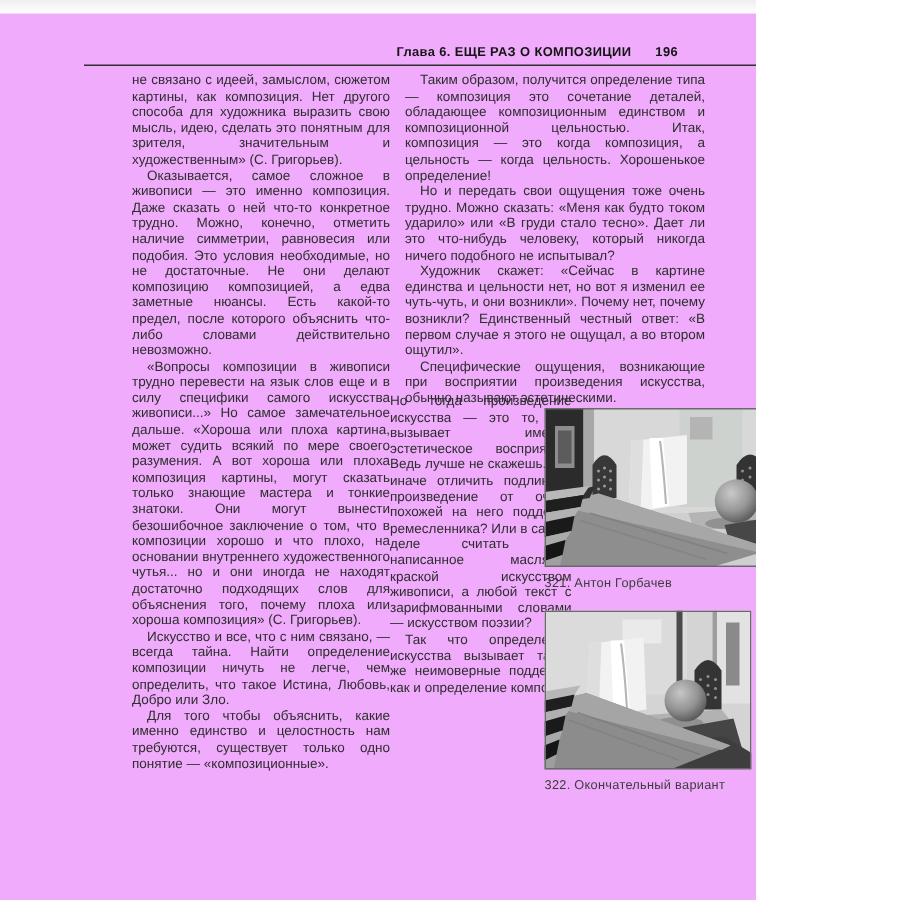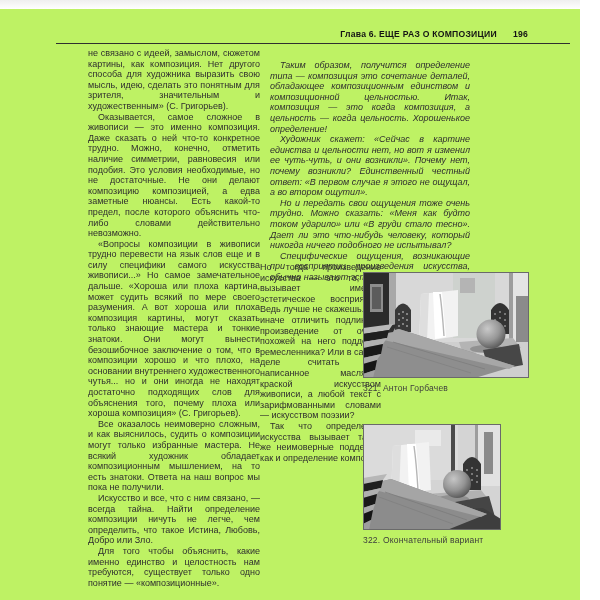--- a/index.html
+++ b/index.html
@@ -1,63 +1,62 @@
 <!DOCTYPE html>
 <html lang="ru"><head>
 <meta charset="utf-8">
 <style>
   html,body{margin:0;padding:0;background:#ffffff;}
   .page{
-    position:relative;width:580px;height:600px;background:#bef264;overflow:hidden;
+    position:relative;width:504px;height:600px;background:#f0abfc;overflow:hidden;
     font-family:"Liberation Sans","DejaVu Sans",sans-serif;color:#2e2e2e;
   }
   .scan-edge{position:absolute;top:0;left:0;right:0;height:9px;
     background:linear-gradient(#efefef,#ffffff);}
   .hdr{
     position:absolute;top:29px;right:52px;display:flex;align-items:baseline;gap:16px;
     font-size:8.6px;font-weight:bold;letter-spacing:.25px;color:#141414;white-space:nowrap;
   }
   .rule{position:absolute;left:56px;top:43px;width:514px;height:1.4px;background:#2f2f2f;}
   .col{position:absolute;text-align:justify;font-size:9px;line-height:10.6px;margin-left:32px;}
   .col p{margin:0;text-indent:10px;}
   .col p.noindent{text-indent:0;}
   .col-left{left:56px;top:48px;width:172px;}
-  .col-mid-top{left:238px;top:60px;width:200px;font-style:italic;}
+  .col-mid-top{left:238px;top:48px;width:200px;}
   .col-mid-wrap{left:228px;top:262px;width:121px;}
   figure{position:absolute;margin:0;}
   .fig-321{left:363px;top:272px;}
-  .fig-322{left:363px;top:424px;}
+  .fig-322{left:363px;top:407px;}
   figure svg{display:block;}
   figcaption{margin-top:5px;font-size:8.5px;letter-spacing:.2px;color:#3d3d3d;white-space:nowrap;}
 </style>
 </head>
 <body>
 
 <div class="page">
   <div class="scan-edge"></div>
 
   <header class="hdr">
     <span>Глава 6. ЕЩЕ РАЗ О КОМПОЗИЦИИ</span>
     <span>196</span>
   </header>
   <div class="rule"></div>
 
   <section class="col col-left">
     <p class="noindent">не связано с идеей, замыслом, сюжетом картины, как композиция. Нет другого способа для художника выразить свою мысль, идею, сделать это понятным для зрителя, значительным и художественным» (С. Григорьев).</p>
     <p>Оказывается, самое сложное в живописи — это именно композиция. Даже сказать о ней что-то конкретное трудно. Можно, конечно, отметить наличие симметрии, равновесия или подобия. Это условия необходимые, но не достаточные. Не они делают композицию композицией, а едва заметные нюансы. Есть какой-то предел, после которого объяснить что-либо словами действительно невозможно.</p>
     <p>«Вопросы композиции в живописи трудно перевести на язык слов еще и в силу специфики самого искусства живописи...» Но самое замечательное дальше. «Хороша или плоха картина, может судить всякий по мере своего разумения. А вот хороша или плоха композиция картины, могут сказать только знающие мастера и тонкие знатоки. Они могут вынести безошибочное заключение о том, что в композиции хорошо и что плохо, на основании внутреннего художественного чутья... но и они иногда не находят достаточно подходящих слов для объяснения того, почему плоха или хороша композиция» (С. Григорьев).</p>
-    <p>Все оказалось неимоверно сложным, и как выяснилось, судить о композиции могут только избранные мастера. Не всякий художник обладает композиционным мышлением, на то есть знатоки. Ответа на наш вопрос мы пока не получили.</p>
     <p>Искусство и все, что с ним связано, — всегда тайна. Найти определение композиции ничуть не легче, чем определить, что такое Истина, Любовь, Добро или Зло.</p>
     <p>Для того чтобы объяснить, какие именно единство и целостность нам требуются, существует только одно понятие — «композиционные».</p>
   </section>
 
   <section class="col col-mid-top">
     <p>Таким образом, получится определение типа — композиция это сочетание деталей, обладающее композиционным единством и композиционной цельностью. Итак, композиция — это когда композиция, а цельность — когда цельность. Хорошенькое определение!</p>
+    <p>Но и передать свои ощущения тоже очень трудно. Можно сказать: «Меня как будто током ударило» или «В груди стало тесно». Дает ли это что-нибудь человеку, который никогда ничего подобного не испытывал?</p>
     <p>Художник скажет: «Сейчас в картине единства и цельности нет, но вот я изменил ее чуть-чуть, и они возникли». Почему нет, почему возникли? Единственный честный ответ: «В первом случае я этого не ощущал, а во втором ощутил».</p>
-    <p>Но и передать свои ощущения тоже очень трудно. Можно сказать: «Меня как будто током ударило» или «В груди стало тесно». Дает ли это что-нибудь человеку, который никогда ничего подобного не испытывал?</p>
     <p>Специфические ощущения, возникающие при восприятии произведения искусства, обычно называют эстетическими.</p>
   </section>
 
   <section class="col col-mid-wrap">
     <p class="noindent">Но тогда произведение искусства — это то, что вызывает именно эстетическое восприятие. Ведь лучше не скажешь. Как иначе отличить подлинное произведение от очень похожей на него подделки ремесленника? Или в самом деле считать все написанное масляной краской искусством живописи, а любой текст с зарифмованными словами — искусством поэзии?</p>
     <p>Так что определение искусства вызывает такие же неимоверные подделки, как и определение компо-</p>
   </section>
 
   <figure class="fig-321">
     <svg width="166" height="106" viewBox="0 0 166 106" xmlns="http://www.w3.org/2000/svg">

